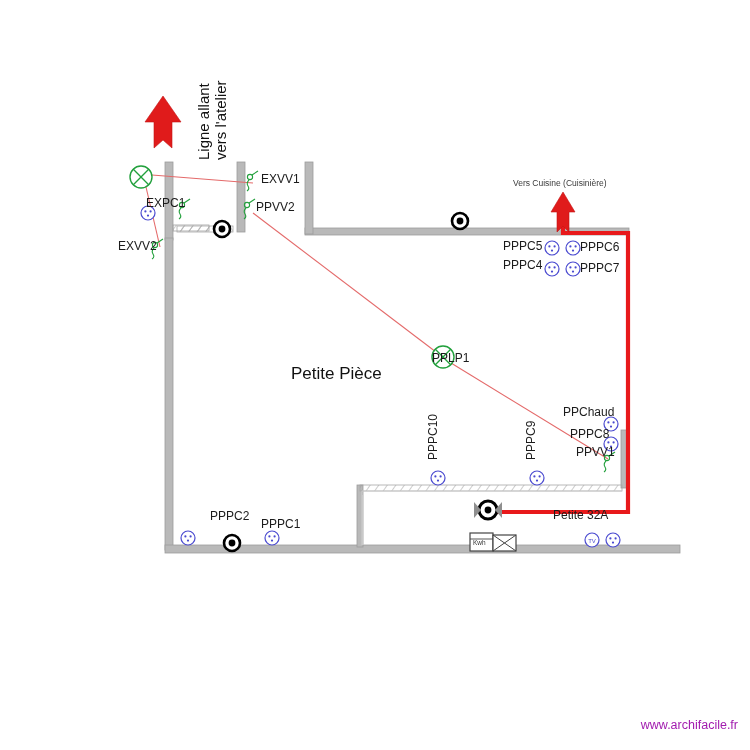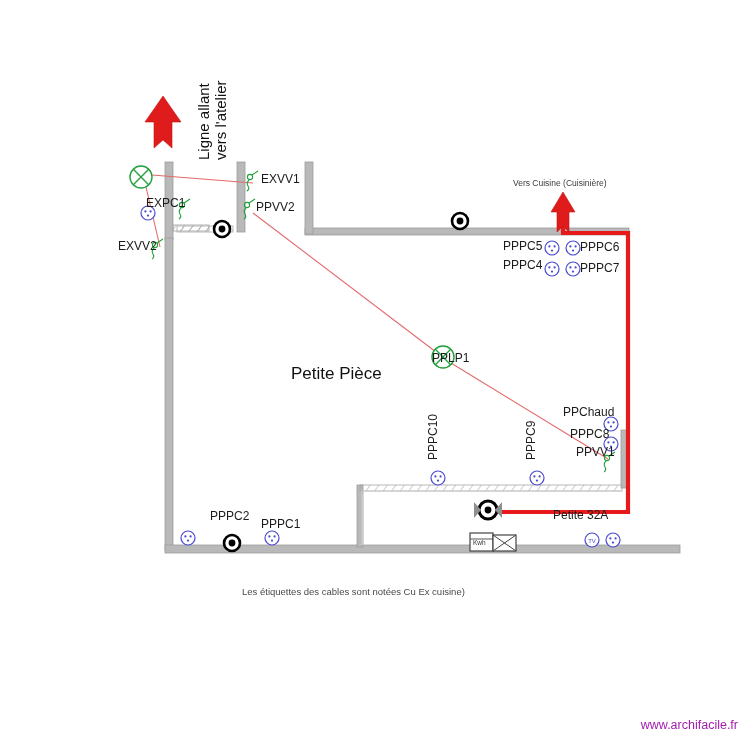--- a/index.html
+++ b/index.html
@@ -253,16 +253,15 @@
       <div class="lbl lbl-md" style="left: 401px; top: 352px; margin-left: 31px;">PPLP1</div>
       <div class="lbl lbl-md" style="left: 563px; top: 406px;">PPChaud</div>
       <div class="lbl lbl-md" style="left: 570px; top: 428px;">PPPC8</div>
       <div class="lbl lbl-md" style="left: 576px; top: 446px;">PPVV1</div>
       <div class="lbl lbl-md" style="left: 170px; top: 510px; margin-left: 40px;">PPPC2</div>
       <div class="lbl lbl-md" style="left: 261px; top: 518px;">PPPC1</div>
       <div class="lbl lbl-md rot90" style="left: 427px; top: 460px;">PPPC10</div>
       <div class="lbl lbl-md rot90" style="left: 525px; top: 460px;">PPPC9</div>
     </div>
 
-  <div class="caption" style="left:242px; top:586px;">Les étiquettes des cables sont notées Cu Ex cuisine)</div>
 
   <div class="watermark">www.archifacile.fr</div>
 </div>
 
 </body></html>

